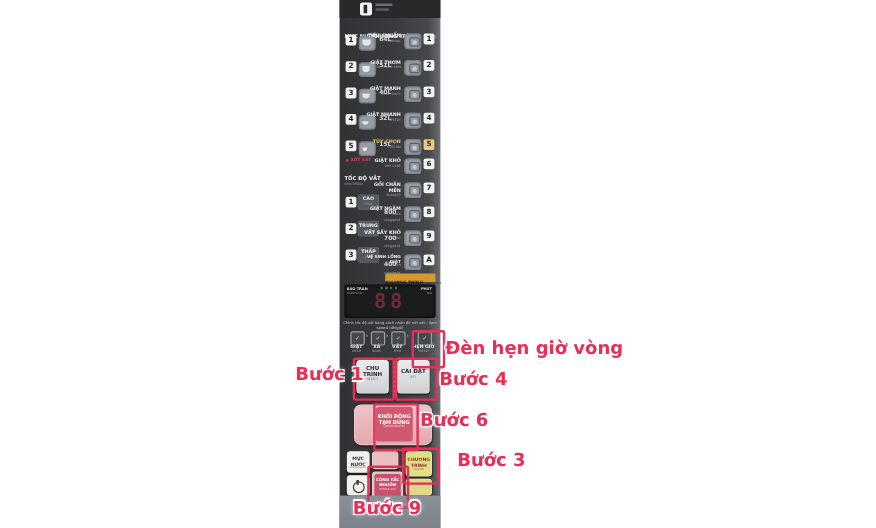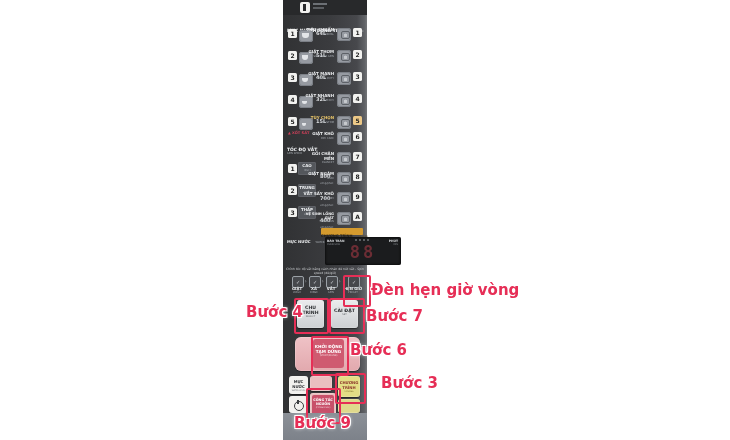--- a/index.html
+++ b/index.html
@@ -208,21 +208,21 @@
 
     <div class="abs" style="left:4px;top:228px;white-space:nowrap;">
       <span style="font-size:3.8px;font-weight:bold;color:#f0f2f4;">MỰC NƯỚC</span>
       <span class="en-sm">WATER LEVEL</span>
     </div>
     <div class="abs" style="left:38px;top:227.5px;width:42px;height:7px;background:#d49a2e;border-radius:1px;text-align:center;line-height:7px;white-space:nowrap;">
       <span style="font-size:3.6px;font-weight:bold;color:#241d10;">CHƯƠNG TRÌNH</span>
       <span style="font-size:2.4px;color:#4a3b1c;">COURSE</span>
     </div>
 
-    <div class="abs" style="left:4px;top:237px;width:76px;height:28px;background:#1b1c1e;border-radius:2px;box-shadow:inset 0 0 3px #000;margin-left:38px;">
+    <div class="abs" style="left:4px;top:237px;width:76px;height:28px;background:#1b1c1e;border-radius:2px;box-shadow:inset 0 0 3px #000;">
       <div class="abs" style="left:2px;top:2px;">
         <div style="font-size:3px;font-weight:bold;color:#d6d8db;">BÁO TRÀN</div>
         <div style="font-size:2.3px;color:#84888d;">OVERFLOW</div>
       </div>
       <div class="abs" style="right:3px;top:2px;text-align:right;">
         <div style="font-size:3px;font-weight:bold;color:#d6d8db;">PHÚT</div>
         <div style="font-size:2.3px;color:#84888d;">MIN</div>
       </div>
       <div class="abs" style="left:30px;top:2px;width:16px;height:1.5px;background:repeating-linear-gradient(90deg,#5a5d61 0 2px,transparent 2px 4px);"></div>
       <div class="abs seg" style="left:0;top:5px;width:76px;text-align:center;font-size:17px;letter-spacing:3px;opacity:.85;">88</div>
@@ -305,18 +305,18 @@
   </div>
 
   <div class="ann-box" style="left:343px;top:275px;width:24px;height:28px;"></div>
   <div class="ann-box" style="left:294px;top:298px;width:31px;height:32px;"></div>
   <div class="ann-box" style="left:329px;top:298px;width:32px;height:32px;"></div>
   <div class="ann-box" style="left:311px;top:336px;width:34px;height:36px;"></div>
   <div class="ann-box" style="left:335px;top:373px;width:27px;height:27px;"></div>
   <div class="ann-box" style="left:306px;top:388px;width:31px;height:32px;"></div>
 
   <div class="ann-label" style="left:371px;top:281px;">Đèn hẹn giờ vòng</div>
-  <div class="ann-label" style="left:246px;top:303px;">Bước 4</div>
-  <div class="ann-label" style="left:366px;top:307px;">Bước 7</div>
+  <div class="ann-label" style="left:246px;top:303px;">Bước 1</div>
+  <div class="ann-label" style="left:366px;top:307px;">Bước 4</div>
   <div class="ann-label" style="left:350px;top:341px;">Bước 6</div>
   <div class="ann-label" style="left:381px;top:374px;">Bước 3</div>
   <div class="ann-label" style="left:294px;top:414px;">Bước 9</div>
 </div>
 
 </body></html>

